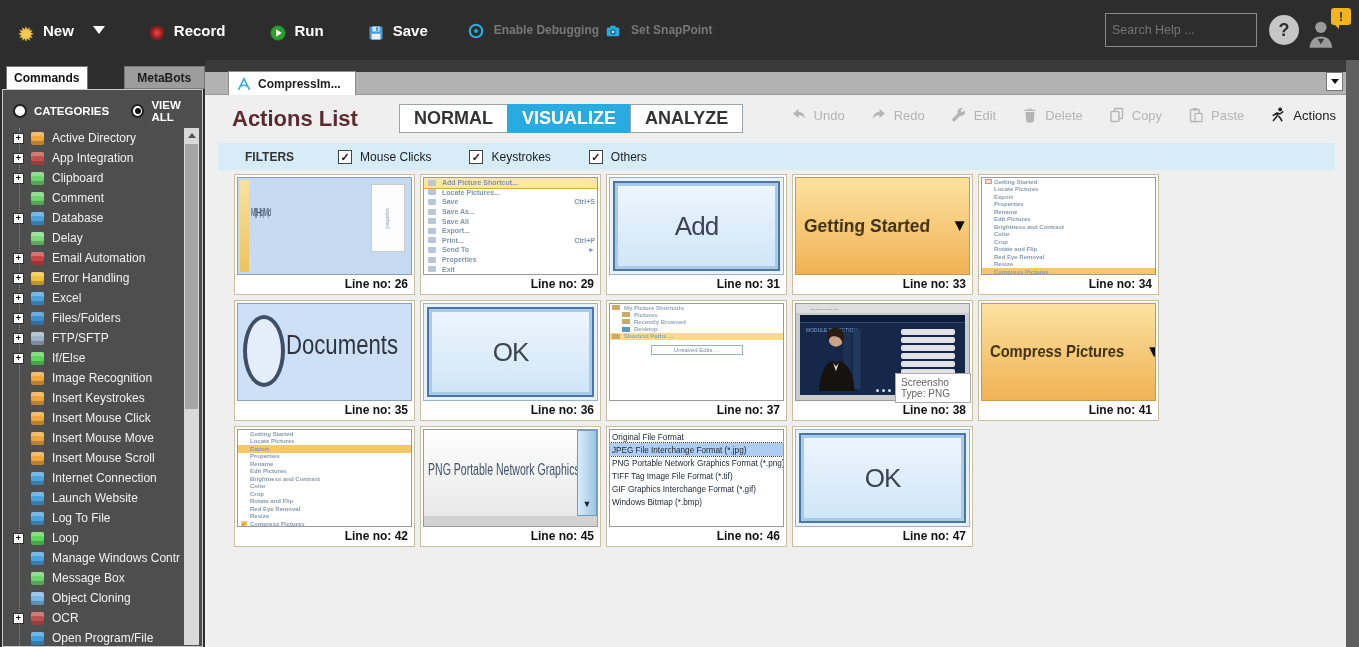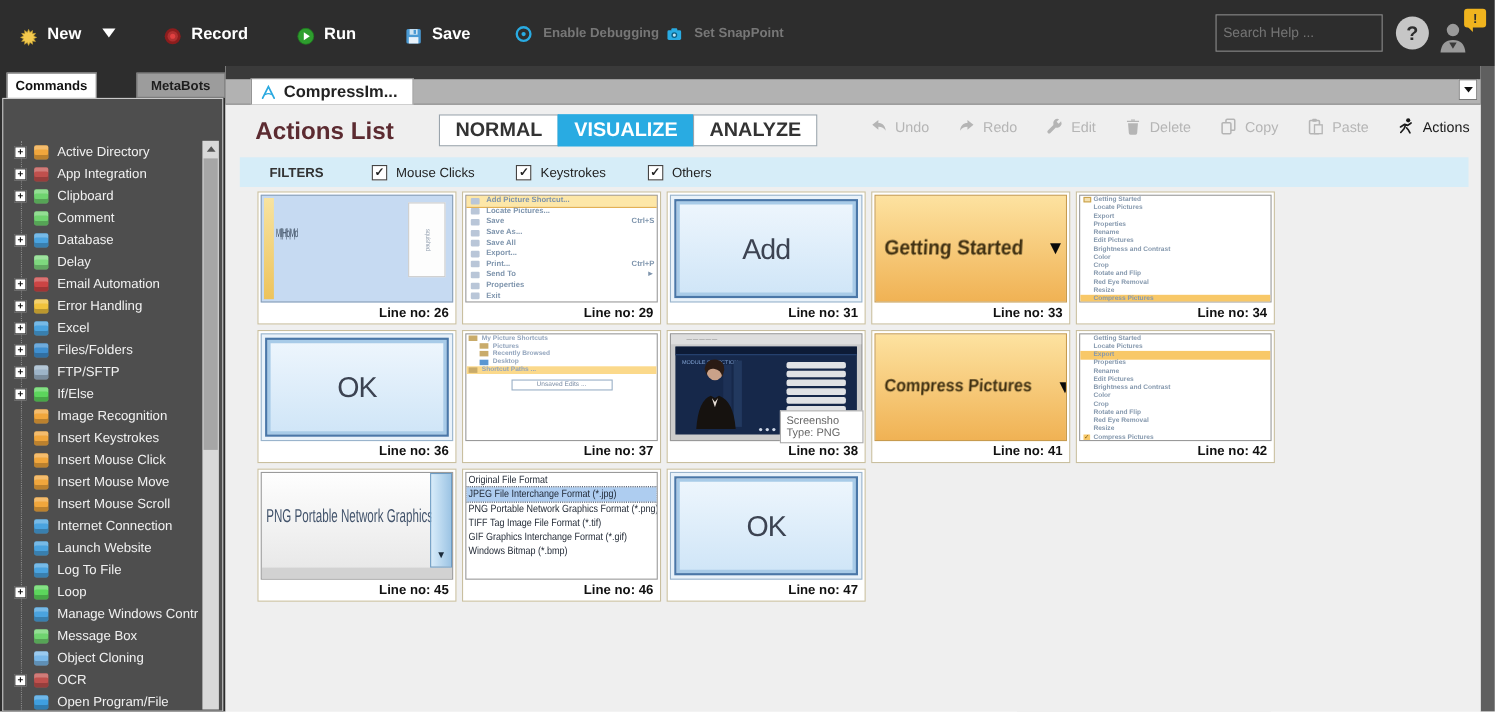--- a/index.html
+++ b/index.html
@@ -43,21 +43,21 @@
   .side-scroll { position:absolute; right:3px; top:38px; bottom:1px; width:15px; background:#d9d9d9; }
   .scroll-up { height:14px; display:flex; align-items:center; justify-content:center; }
   .scroll-up::after { content:""; border-left:4px solid transparent; border-right:4px solid transparent; border-bottom:5px solid #555; }
   .scroll-thumb { position:absolute; left:1px; right:1px; top:16px; height:265px; background:#a6a6a6; }
 
   
   .right-band { position:absolute; right:0; top:60px; width:13px; bottom:0; background:#5f5f5f; }
   .main { position:absolute; left:205px; top:60px; right:13px; bottom:0; background:#efefef; }
   .tabstrip { position:relative; height:35px; background:#3a3a3a; }
   .tabstrip-gray { position:absolute; left:0; right:0; top:12px; bottom:0; background:#b2b2b2; border-bottom:1px solid #9a9a9a; }
-  .doc-tab { position:absolute; left:23px; top:11px; height:24px; background:#fff; display:flex; align-items:center; gap:7px; padding:0 14px 0 8px; font-size:15px; font-weight:bold; color:#222; border:1px solid #8a8a8a; border-bottom:none; cursor:pointer; }
+  .doc-tab { position:absolute; left:23px; top:11px; height:24px; background:#fff; display:flex; align-items:center; gap:7px; padding:0 14px 0 8px; font-size:12px; font-weight:bold; color:#222; border:1px solid #8a8a8a; border-bottom:none; cursor:pointer; }
   .tab-dd { position:absolute; right:3px; top:12px; width:17px; height:19px; background:#fff; border:1px solid #777; display:flex; align-items:center; justify-content:center; cursor:pointer; }
   .tab-dd::after { content:""; border-left:4px solid transparent; border-right:4px solid transparent; border-top:5px solid #111; }
 
   .header-row { position:relative; height:48px; }
   .page-title { position:absolute; left:27px; top:11px; font-size:22px; font-weight:bold; color:#5c2b31; }
   .view-buttons { position:absolute; left:195px; top:9px; display:flex; }
   .viewbtn { height:29px; padding:0 14px; background:#fff; border:1px solid #9aa4ac; display:flex; align-items:center; font-size:18px; font-weight:bold; color:#333; cursor:pointer; margin-left:-1px; }
   .viewbtn.active { background:#29abe2; color:#fff; border-color:#29abe2; }
   .edit-toolbar { position:absolute; right:10px; top:12px; display:flex; align-items:center; gap:26px; }
   .tbbtn { display:flex; align-items:center; gap:7px; font-size:13px; color:#b5b5b5; cursor:default; }
@@ -238,20 +238,30 @@
       </div>
     </div>
   </div>
 
   <div class="sidebar">
     <div class="side-tabs">
       <div class="side-tab active">Commands</div>
       <div class="side-tab inactive">MetaBots</div>
     </div>
     <div class="side-body">
+      <div class="radio-row">
+        <div class="radio-item">
+          <span class="radio-circ"></span>
+          <span>CATEGORIES</span>
+        </div>
+        <div class="radio-item">
+          <span class="radio-circ sel"></span>
+          <span>VIEW ALL</span>
+        </div>
+      </div>
       <div class="tree">
         <div class="tree-vline"></div>
       <div class="tree-item">
             <span class="expander">+</span>
             <span class="cat-icon" style="background: rgb(240, 166, 60);"></span>
             <span class="tree-label">Active Directory</span>
           </div>
           <div class="tree-item">
             <span class="expander">+</span>
             <span class="cat-icon" style="background: rgb(192, 80, 77);"></span>
@@ -623,20 +633,27 @@
             <div class="pl-row">
               <span class="pl-gutter"></span>
               <span class="pl-label">Resize</span>
             </div>
             <div class="pl-row hl">
               <span class="pl-gutter"></span>
               <span class="pl-label">Compress Pictures</span>
             </div>
           </div>
           <div class="linelabel">Line no: 34</div>
+        </div>
+        <div class="card">
+          <div class="thumb label-circle">
+            <div class="lc-circle"></div>
+            <div class="lc-text">Documents</div>
+          </div>
+          <div class="linelabel">Line no: 35</div>
         </div>
         <div class="card">
           <div class="thumb button">
             <div class="btn-visual">OK</div>
           </div>
           <div class="linelabel">Line no: 36</div>
         </div>
         <div class="card">
           <div class="thumb window-tree">
             <div class="wt-row">

